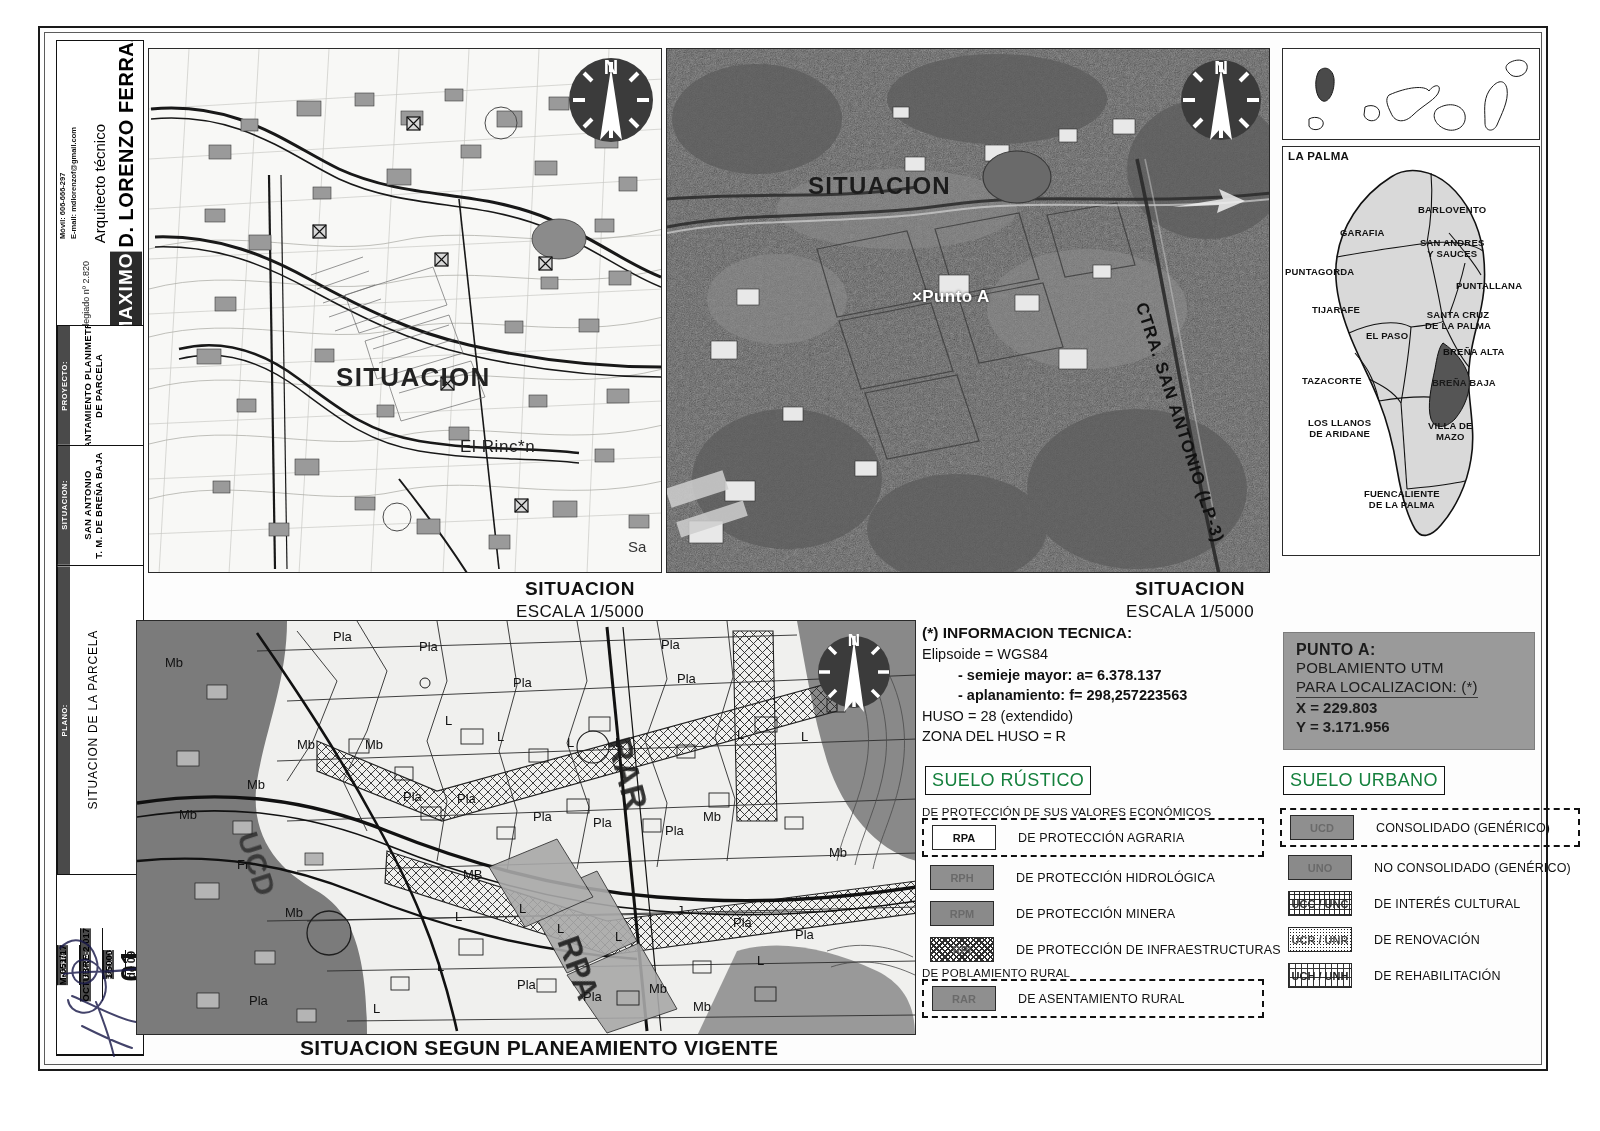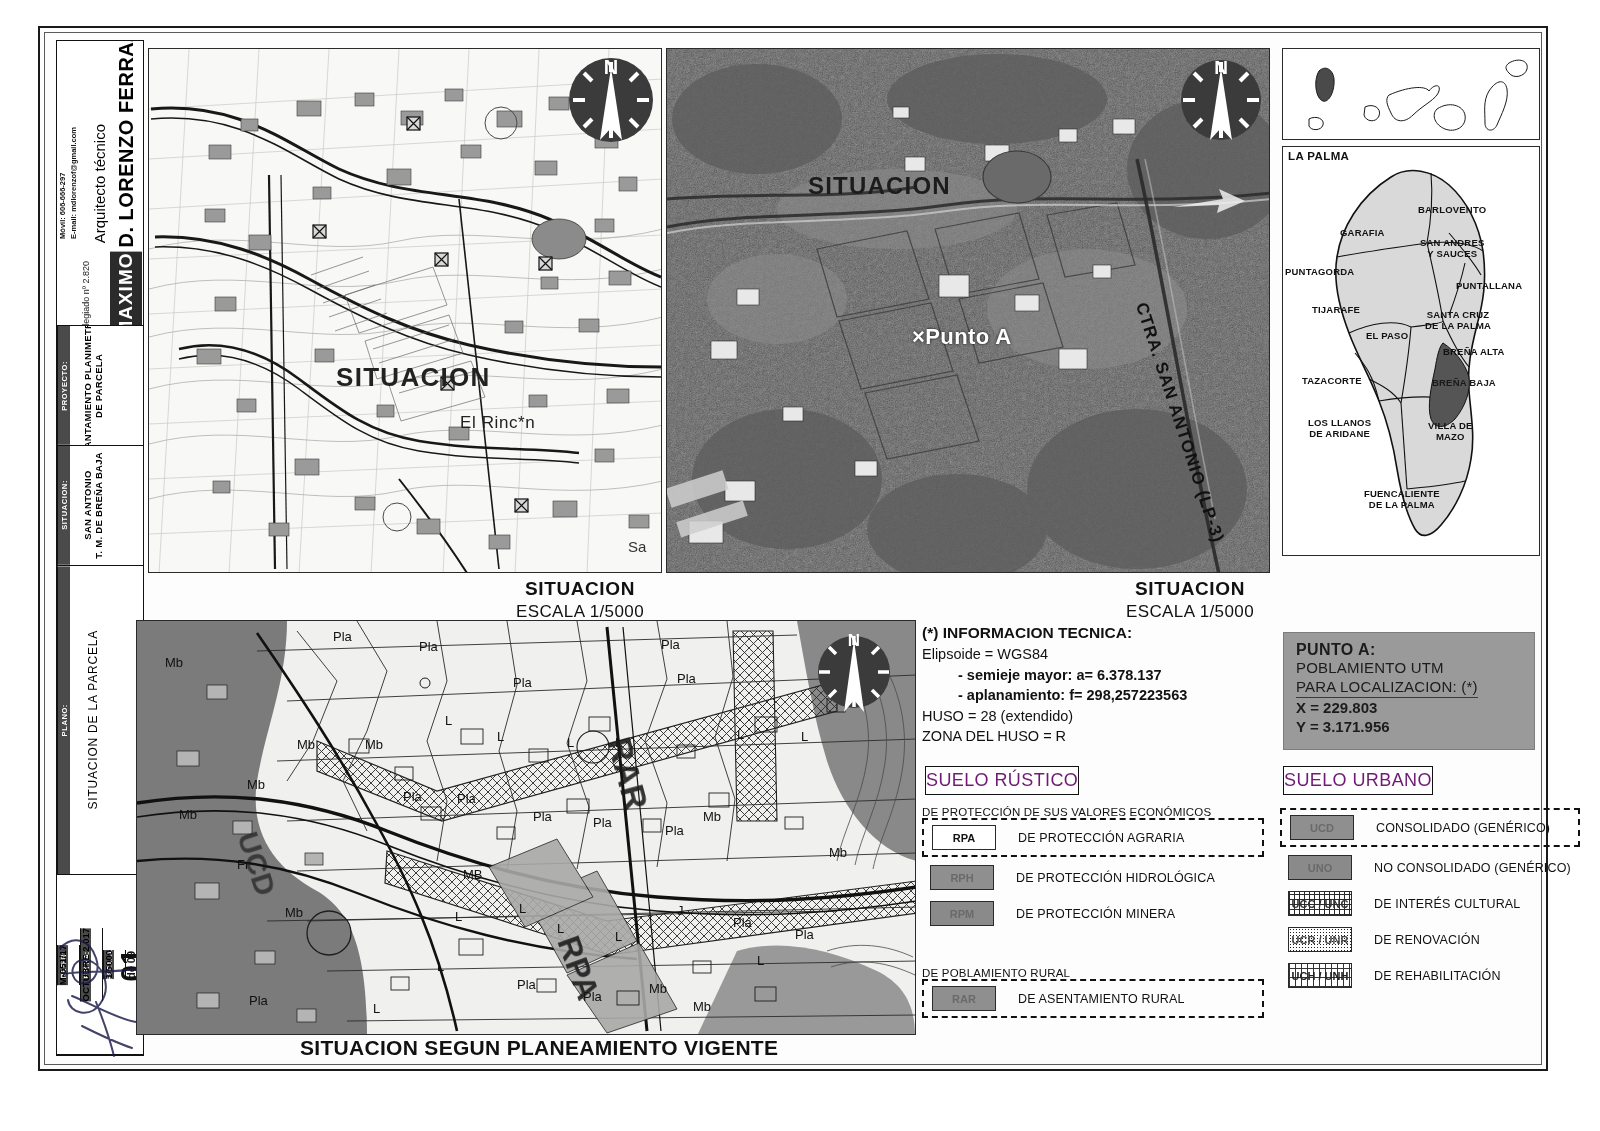--- a/index.html
+++ b/index.html
@@ -233,24 +233,24 @@
   #punto-a-box .pa-title { font-weight: bold; font-size: 16px; letter-spacing: .4px; }
   #punto-a-box .pa-line { font-size: 15px; letter-spacing: .2px; line-height: 1.26; }
   #punto-a-box .pa-underline { border-bottom: 1px solid #3a3a3a; display: inline-block; }
   #punto-a-box .pa-coord { font-weight: bold; font-size: 15px; line-height: 1.3; }
 
   
   .legend-head {
     position: absolute;
     border: 1.6px solid #111;
     background: #fff;
-    padding: 3px 0;
+    padding: 3px 6px;
     font-size: 18px;
     letter-spacing: .4px;
-    color: #701a75;
+    color: #15803d;
   }
   #legend-rustico-head { left: 925px; top: 766px; }
   #legend-urbano-head { left: 1283px; top: 766px; }
 
   .legend-group-title {
     position: absolute;
     font-size: 11.5px;
     letter-spacing: .2px;
     color: #111;
   }
@@ -322,35 +322,34 @@
   #compass-plan { left: 810px; top: 624px; width: 88px; height: 104px; }
 
   
   .map-text { position: absolute; pointer-events: none; white-space: nowrap; }
   .situacion-topo {
     left: 336px; top: 362px;
     font-size: 26px; font-weight: bold; color: #222;
     letter-spacing: 1.3px;
   }
   .rincon-topo {
-    left: 460px; top: 413px;
+    left: 460px; top: 437px;
     font-size: 17px; color: #222; letter-spacing: .6px;
   }
   .sa-topo { left: 628px; top: 538px; font-size: 15px; color:#333;text-align:right; }
   .situacion-aerial {
     left: 808px; top: 172px;
     font-size: 24px; font-weight: bold; color: #1c1c1c;
     letter-spacing: 1.2px;
   }
   .punto-a-aerial {
     left: 912px; top: 287px;
-    font-size: 22px; font-weight: bold; color: #ffffff;
+    font-size: 17px; font-weight: bold; color: #ffffff;
     letter-spacing: .4px;
     text-shadow: 0 0 3px rgba(0,0,0,.85);
-    margin-top: 37px;
   }
   .ctra-aerial {
     left: 1150px; top: 300px;
     font-size: 17px; font-weight: bold; color: #111;
     letter-spacing: 1px;
     transform: rotate(72deg);
     transform-origin: left top;
   }
   .lapalma-title {
     left: 1288px; top: 150px;
@@ -941,20 +940,24 @@
       </div>
     </div>
     <div class="legend-row">
       <div class="swatch sw-gray">RPH</div>
       <div class="legend-txt">DE PROTECCIÓN HIDROLÓGICA</div>
     </div>
     <div class="legend-row">
       <div class="swatch sw-gray2">RPM</div>
       <div class="legend-txt">DE PROTECCIÓN MINERA</div>
     </div>
+    <div class="legend-row">
+      <div class="swatch sw-hatch">RPI</div>
+      <div class="legend-txt">DE PROTECCIÓN DE INFRAESTRUCTURAS</div>
+    </div>
   </div>
 
   <div class="legend-group-title" id="rus-group2">DE POBLAMIENTO RURAL</div>
   <div class="legend-rows" id="rus-rows-b">
     <div class="dashed-box">
       <div class="legend-row">
         <div class="swatch sw-gray">RAR</div>
         <div class="legend-txt">DE ASENTAMIENTO RURAL</div>
       </div>
     </div>

